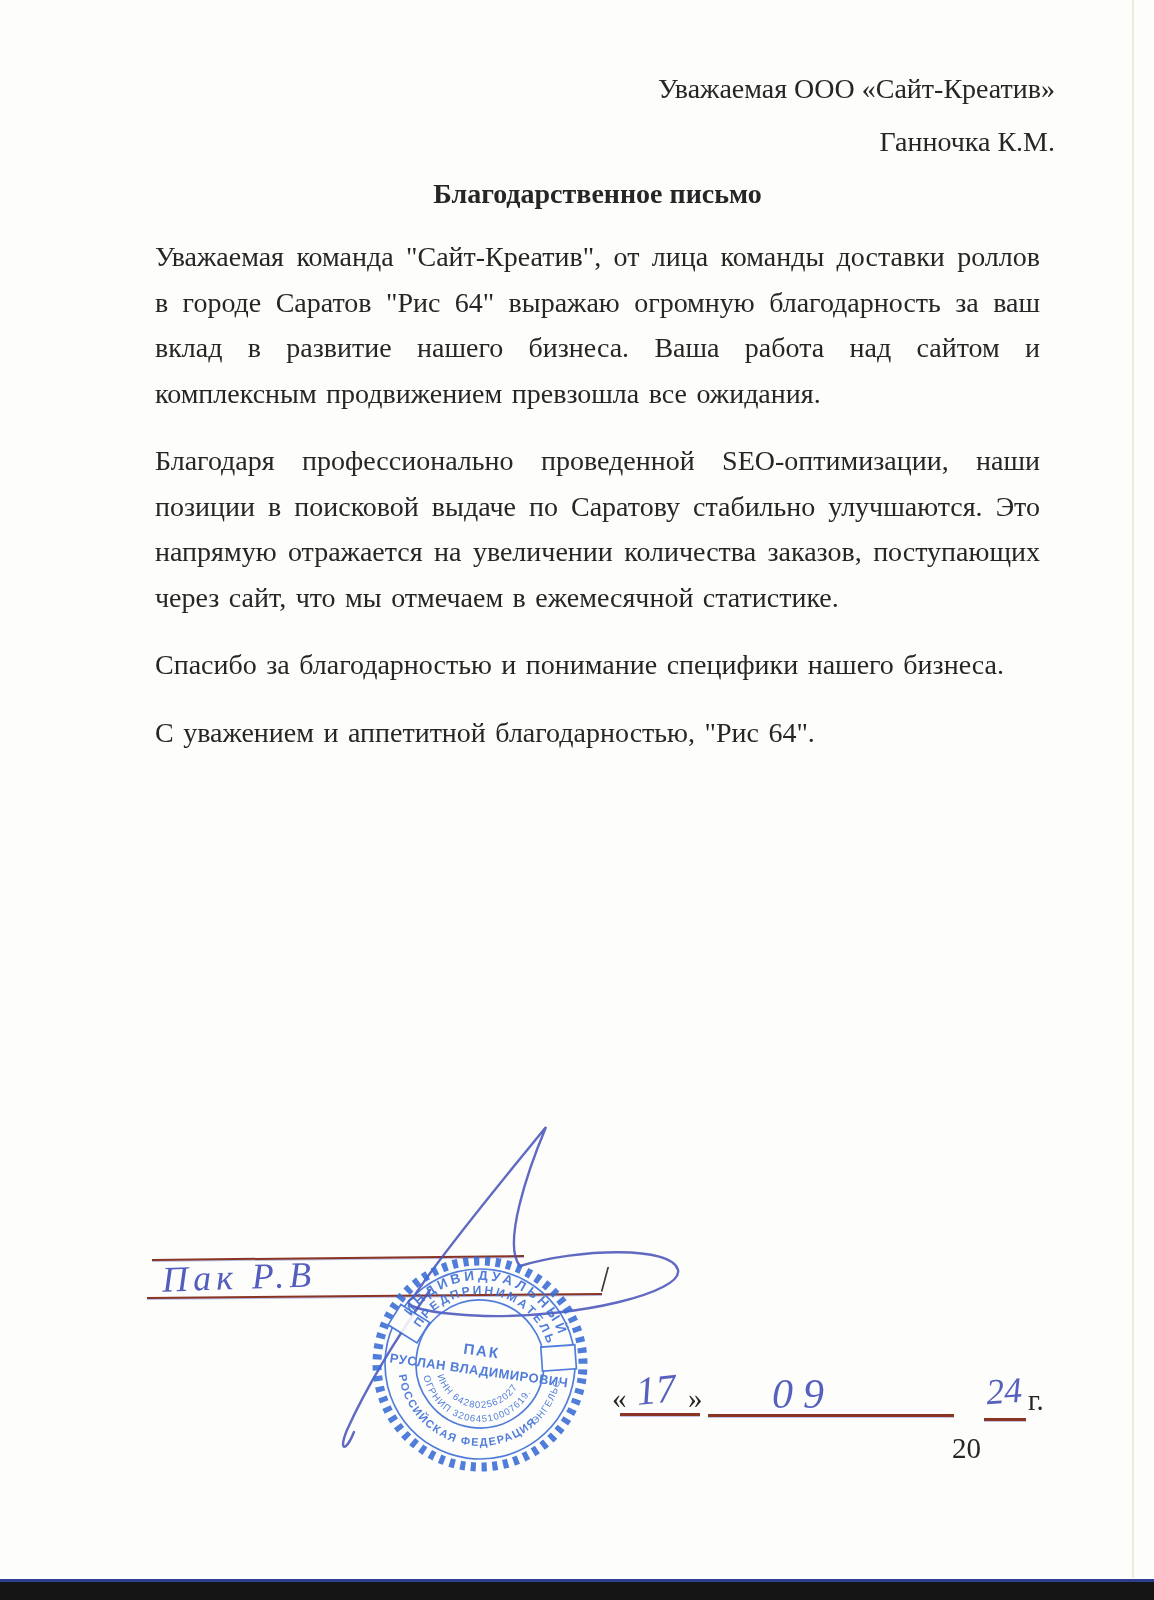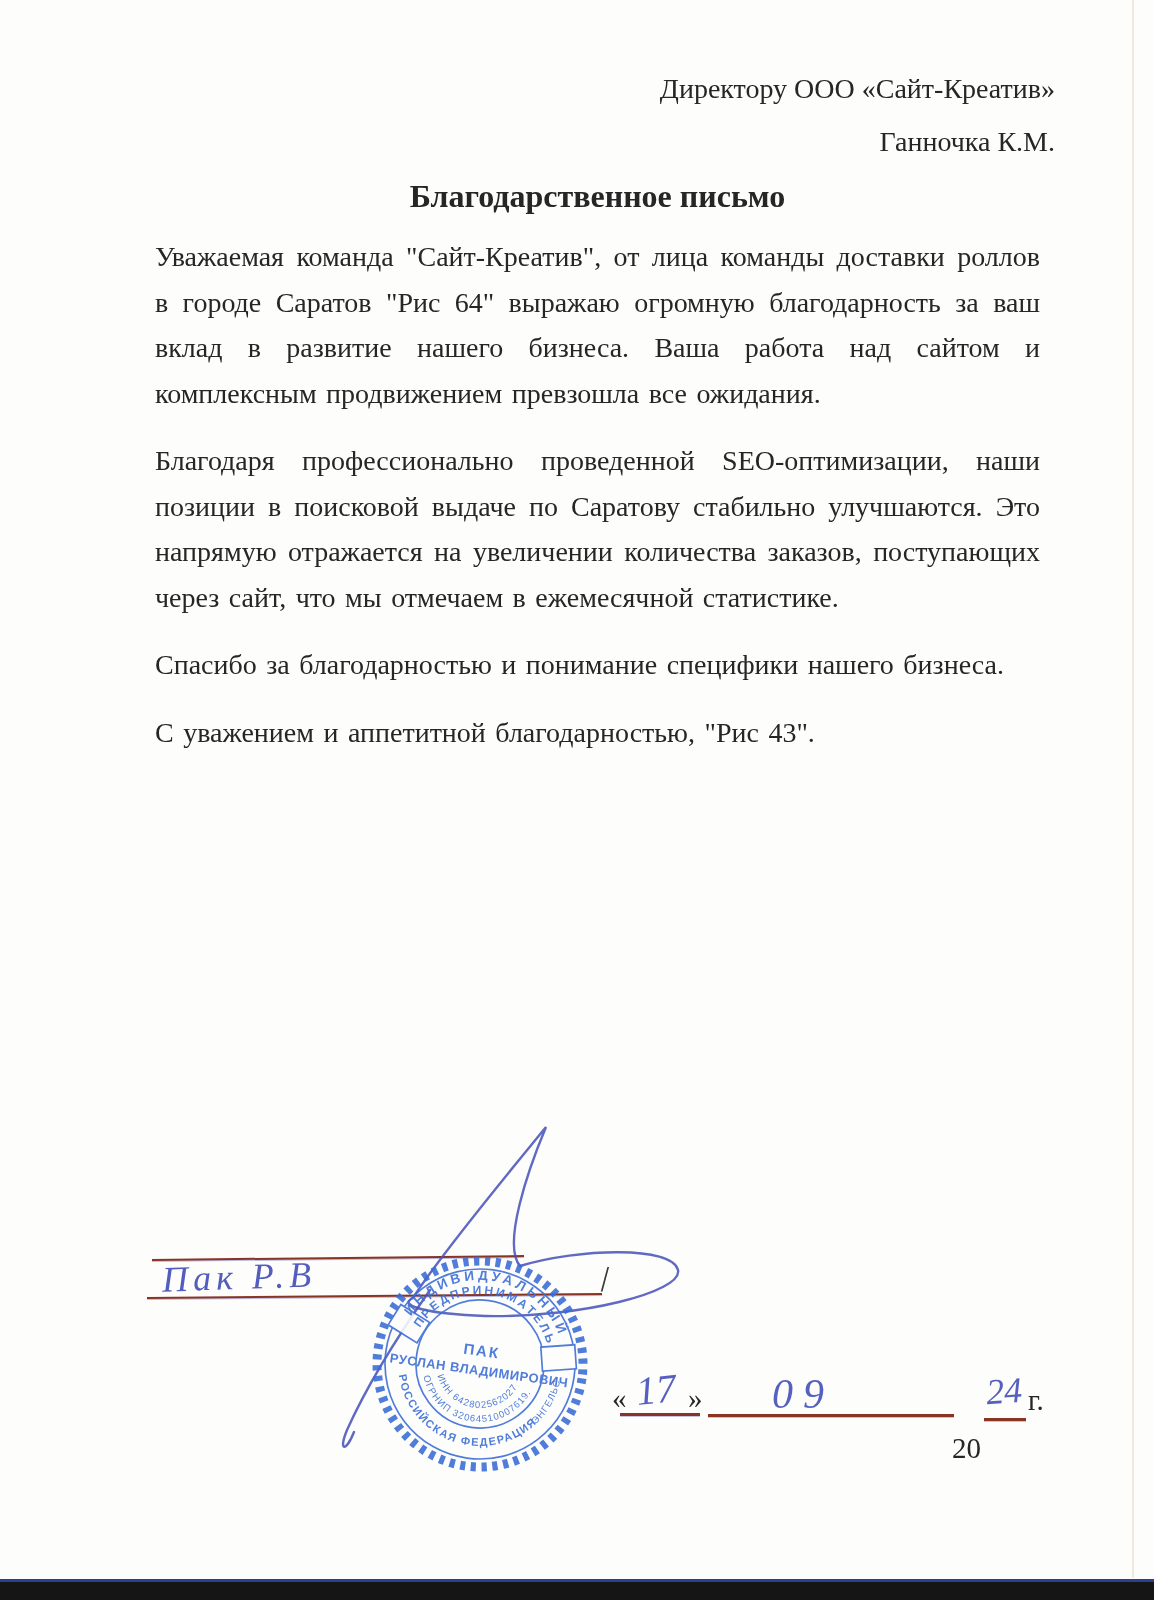--- a/index.html
+++ b/index.html
@@ -14,21 +14,21 @@
     background:#fdfdfb;overflow:hidden;
     font-family:"Liberation Serif","DejaVu Serif",serif;
     color:var(--text);
   }
   .recipient{
     position:absolute;left:155px;width:900px;text-align:right;
     font-size:28px;line-height:30px;
   }
   .letter-title{
     position:absolute;left:155px;width:885px;text-align:center;
-    font-size:32px;font-weight:bold;
+    font-size:28px;font-weight:bold;
   }
   .body-text{
     position:absolute;left:155px;top:234px;width:885px;
   }
   .body-text p{
     margin:0 0 22px 0;font-size:28px;line-height:45.5px;
     text-align:justify;word-spacing:2.5px;
   }
   
   .sig-line{position:absolute;height:2px;background:var(--line-red);box-shadow:0 1px 0 rgba(60,70,180,.35);}
@@ -59,29 +59,29 @@
   
   .scan-edge-right{position:absolute;left:1132px;top:0;width:2px;height:1578px;background:#e9e3d2;opacity:.75;}
   .scan-line-blue{position:absolute;left:0;top:1579px;width:1154px;height:3px;background:#2e3f8f;}
   .scan-band-black{position:absolute;left:0;top:1582px;width:1154px;height:18px;background:#151515;}
 </style>
 </head>
 <body>
 
 <div class="page">
 
-  <div class="recipient" style="top:74px">Директору ООО «Сайт-Креатив»</div>
+  <div class="recipient" style="top:74px">Уважаемая ООО «Сайт-Креатив»</div>
   <div class="recipient" style="top:127px">Ганночка К.М.</div>
   <div class="letter-title" style="top:178px">Благодарственное письмо</div>
 
   <div class="body-text">
     <p>Уважаемая команда "Сайт-Креатив", от лица команды доставки роллов в городе Саратов "Рис 64" выражаю огромную благодарность за ваш вклад в развитие нашего бизнеса. Ваша работа над сайтом и комплексным продвижением превзошла все ожидания.</p>
     <p>Благодаря профессионально проведенной SEO-оптимизации, наши позиции в поисковой выдаче по Саратову стабильно улучшаются. Это напрямую отражается на увеличении количества заказов, поступающих через сайт, что мы отмечаем в ежемесячной статистике.</p>
     <p>Спасибо за благодарностью и понимание специфики нашего бизнеса.</p>
-    <p>С уважением и аппетитной благодарностью, "Рис 43".</p>
+    <p>С уважением и аппетитной благодарностью, "Рис 64".</p>
   </div>
 
   <div class="sig-line" style="left:152px;top:1257px;width:372px;transform:rotate(-0.6deg)"></div>
   <div class="sig-line" style="left:147px;top:1295px;width:455px;transform:rotate(-0.5deg)"></div>
   <div class="sig-name">Пак Р.В</div>
   <div class="sig-slash">/</div>
 
   <svg class="sig-flourish" width="480" height="400" viewBox="0 0 480 400">
     <path d="M 133 218 C 160 175 235 85 266 47 C 248 90 222 165 240 186 C 300 168 392 166 398 190 C 403 212 300 238 205 236 C 150 234 116 226 133 218"></path>
     <path d="M 150 210 C 115 260 85 310 67 350 C 58 372 66 372 74 352"></path>

